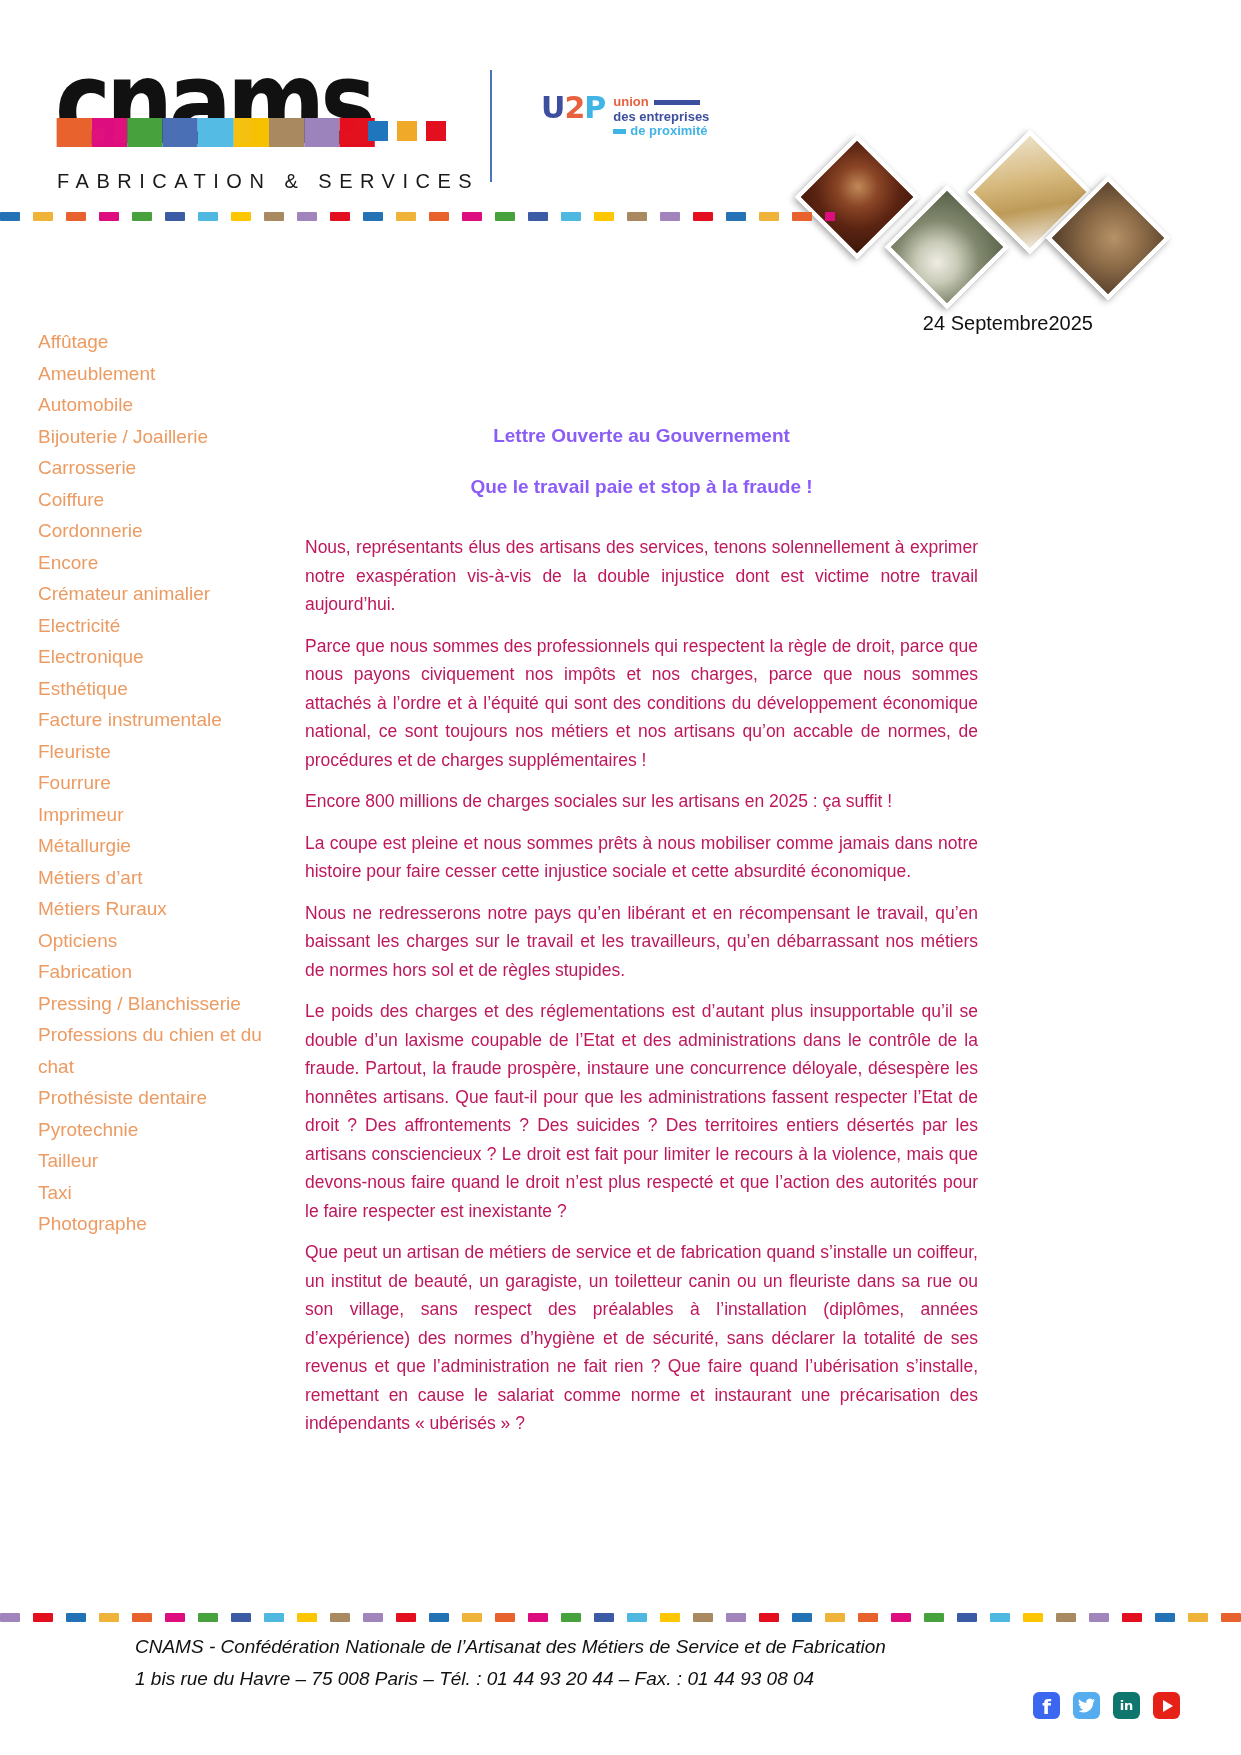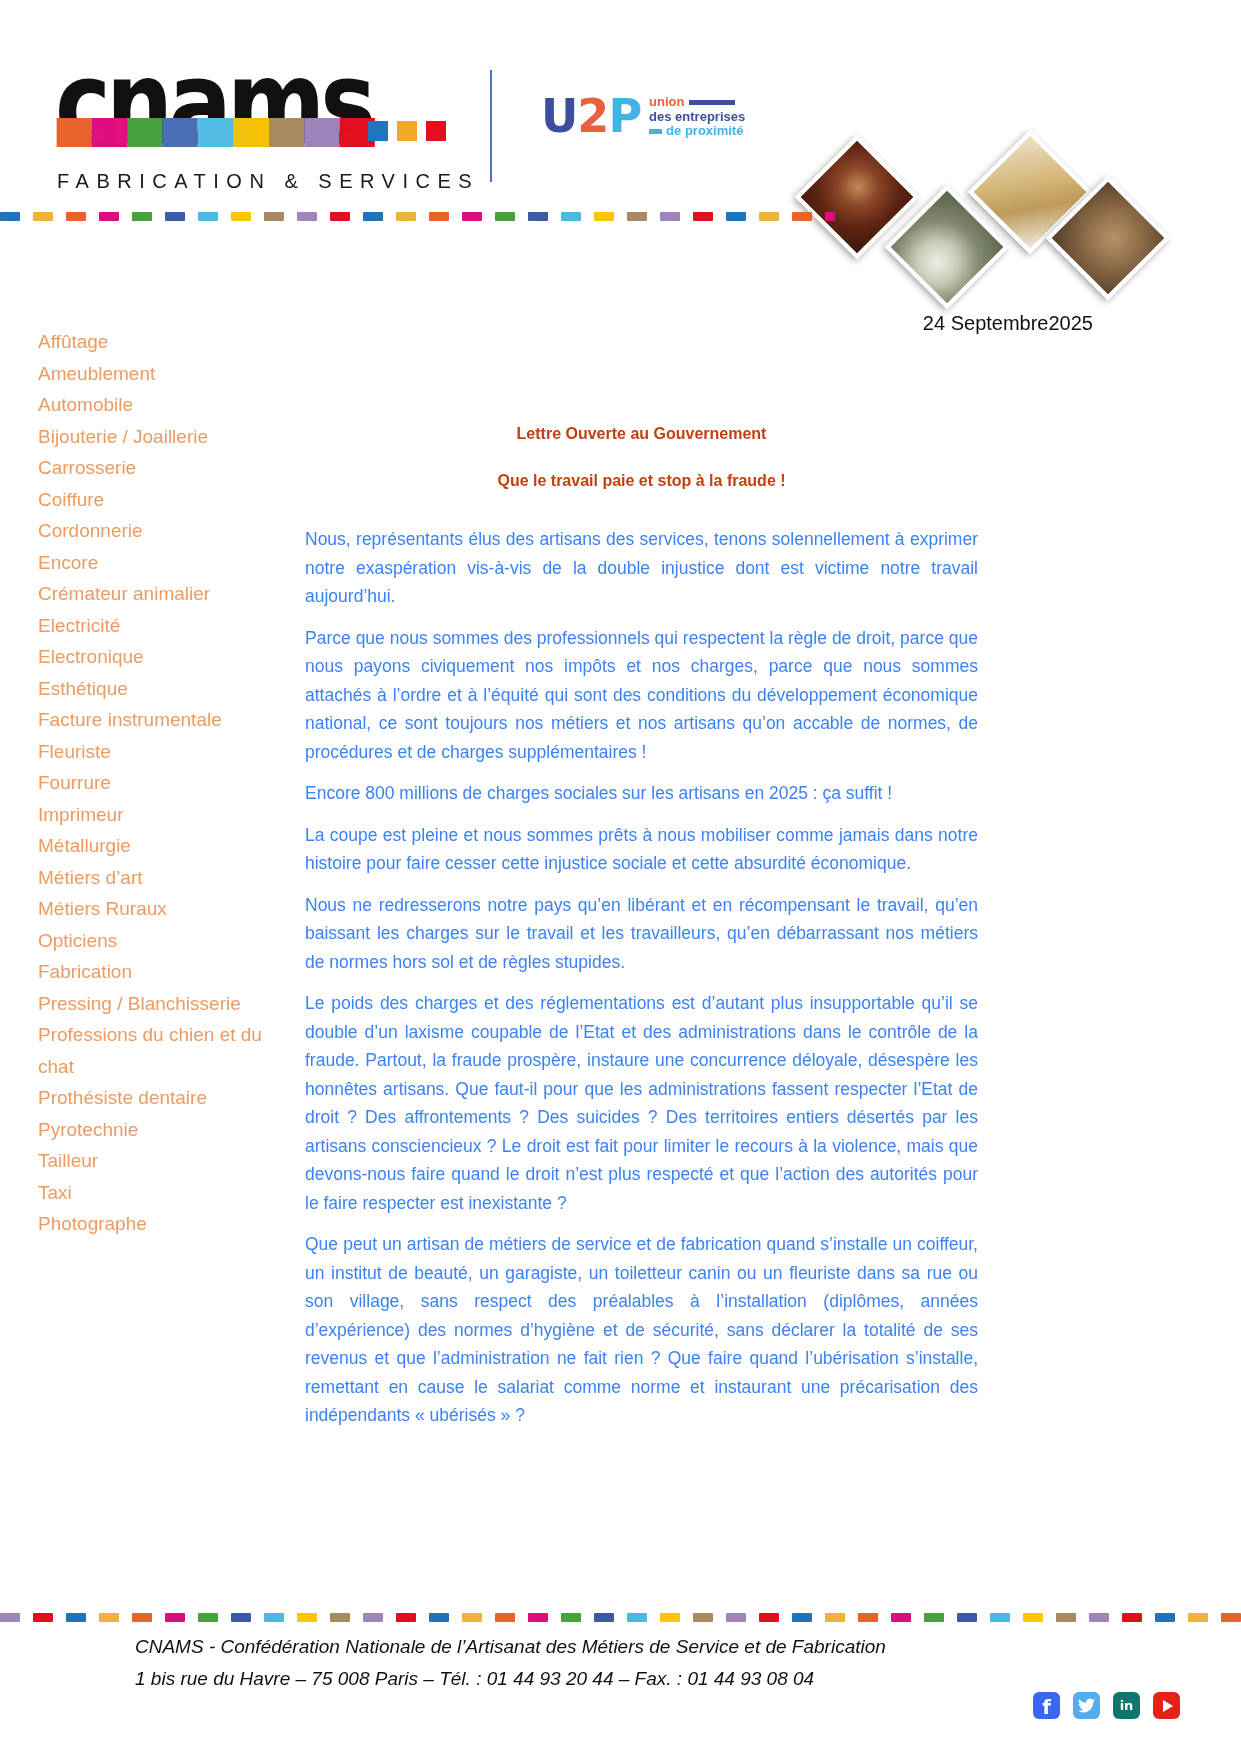--- a/index.html
+++ b/index.html
@@ -23,45 +23,45 @@
   }
   .band span { flex:1 1 0; height:100%; }
   .logo-dot { position:absolute; top:121px; width:20px; height:20px; }
   .tagline {
     position:absolute; left:57px; top:170px;
     font-size:20px; letter-spacing:7.5px; color:#1a1a1a; white-space:nowrap;
   }
   .vsep { position:absolute; left:490px; top:70px; width:2px; height:112px; background:#4a74b8; }
   
   .u2p { position:absolute; left:541px; top:92px; display:flex; align-items:flex-start; }
-  .u2p-letters { font-family:"DejaVu Sans", sans-serif; font-weight:800; font-size:46px; line-height:1.05; letter-spacing:-1px; }
+  .u2p-letters { font-family:"DejaVu Sans", sans-serif; font-weight:800; font-size:30px; line-height:1.05; letter-spacing:-1px; }
   .u2p-sub { margin-left:8px; margin-top:3px; font-weight:bold; font-size:13px; line-height:14.5px; white-space:nowrap; }
   .u2p-bar { display:inline-block; height:5px; vertical-align:middle; margin-left:5px; }
   .u2p-bar-lead { display:inline-block; height:5px; vertical-align:middle; margin-right:4px; }
   
   .diamond { position:absolute; width:88px; height:88px; transform:rotate(45deg);
     border:4px solid #fff; box-shadow:0 3px 7px rgba(0,0,0,.35); }
   .ph1 { background:radial-gradient(circle at 42% 40%, #c08a58 0%, #8a4526 30%, #5c2412 62%, #3c160a 100%); }
   .ph2 { background:radial-gradient(circle at 55% 72%, #efece4 0%, #c9cbb8 28%, #81886e 58%, #566048 100%); }
   .ph3 { background:linear-gradient(125deg, #ece0c6 0%, #d6b87c 40%, #bd9a58 65%, #efe9de 100%); }
   .ph4 { background:radial-gradient(circle at 55% 45%, #b79268 0%, #8d6c48 45%, #5c442e 90%); }
   
   .dash-strip { position:absolute; height:9px; overflow:hidden; white-space:nowrap; }
   .dash-strip span { display:inline-block; width:20px; height:9px; margin-right:13px; border-radius:1px; vertical-align:top; }
   
   .date { position:absolute; top:312px; right:148px; font-size:20px; color:#111; }
   
   .sidebar { position:absolute; left:38px; top:326px; width:230px; }
   .side-item { font-size:19px; line-height:31.5px; color:#EC9B62; }
   
   .letter { position:absolute; left:305px; top:425px; width:673px; }
-  .letter-title, .letter-subtitle { text-align:center; font-weight:bold; font-size:16px; color:#c2410c; }
+  .letter-title, .letter-subtitle { text-align:center; font-weight:bold; font-size:19px; color:#8b5cf6; }
   .letter-subtitle { margin-top:29px; }
   .paragraphs { margin-top:35px; }
-  .paragraphs p { font-size:17.5px; line-height:28.5px; text-align:justify; margin-bottom:13px; color:#3b82f6; }
+  .paragraphs p { font-size:17.5px; line-height:28.5px; text-align:justify; margin-bottom:13px; color:#be185d; }
   
   .footer-text { position:absolute; left:135px; font-size:19px; font-style:italic; color:#111; }
   .ft1 { top:1636px; } .ft2 { top:1668px; }
   .social { position:absolute; left:1033px; top:1692px; display:flex; }
   .social-icon { width:27px; height:27px; border-radius:6px; margin-right:13px;
     display:flex; align-items:center; justify-content:center; color:#fff; cursor:pointer; }
   .social-icon:last-child { margin-right:0; }
   .fb-glyph { font-family:"DejaVu Sans", sans-serif; font-weight:bold; font-size:20px; margin-top:3px; }
   .li-glyph { font-family:"DejaVu Sans", sans-serif; font-weight:bold; font-size:13px; }
   .yt-glyph { width:0; height:0; border-left:10px solid #fff; border-top:6px solid transparent; border-bottom:6px solid transparent; margin-left:3px; }

